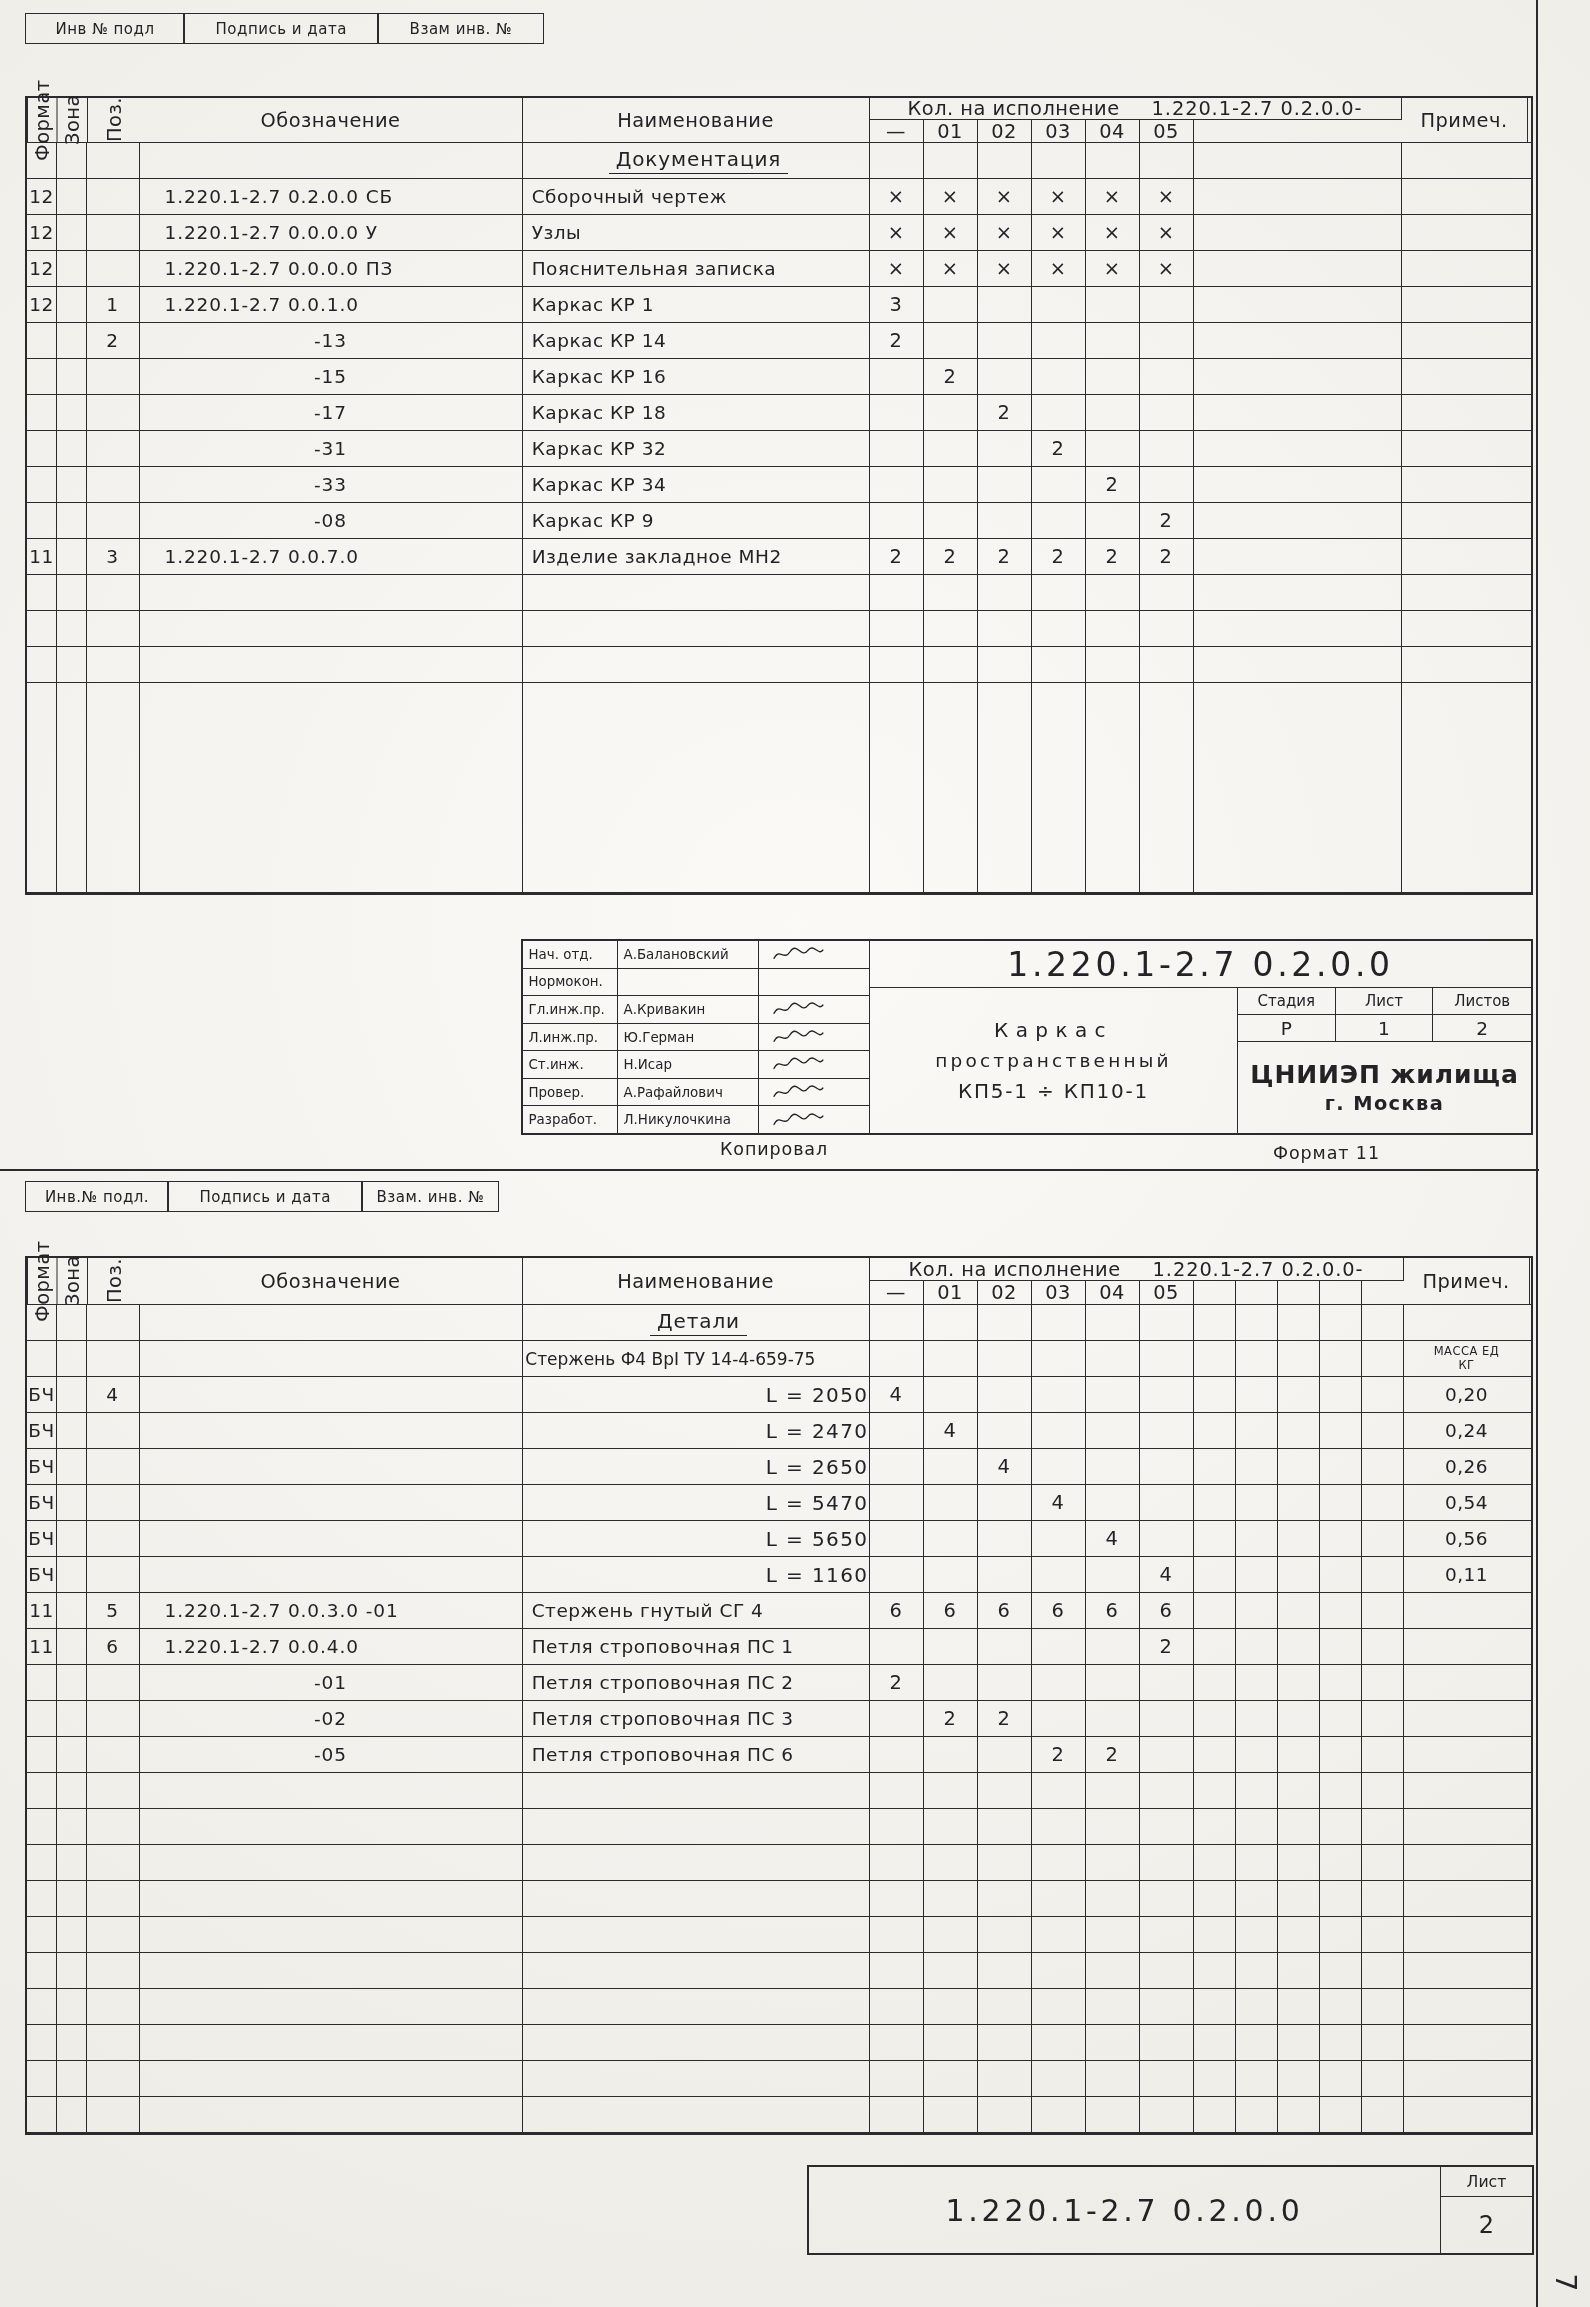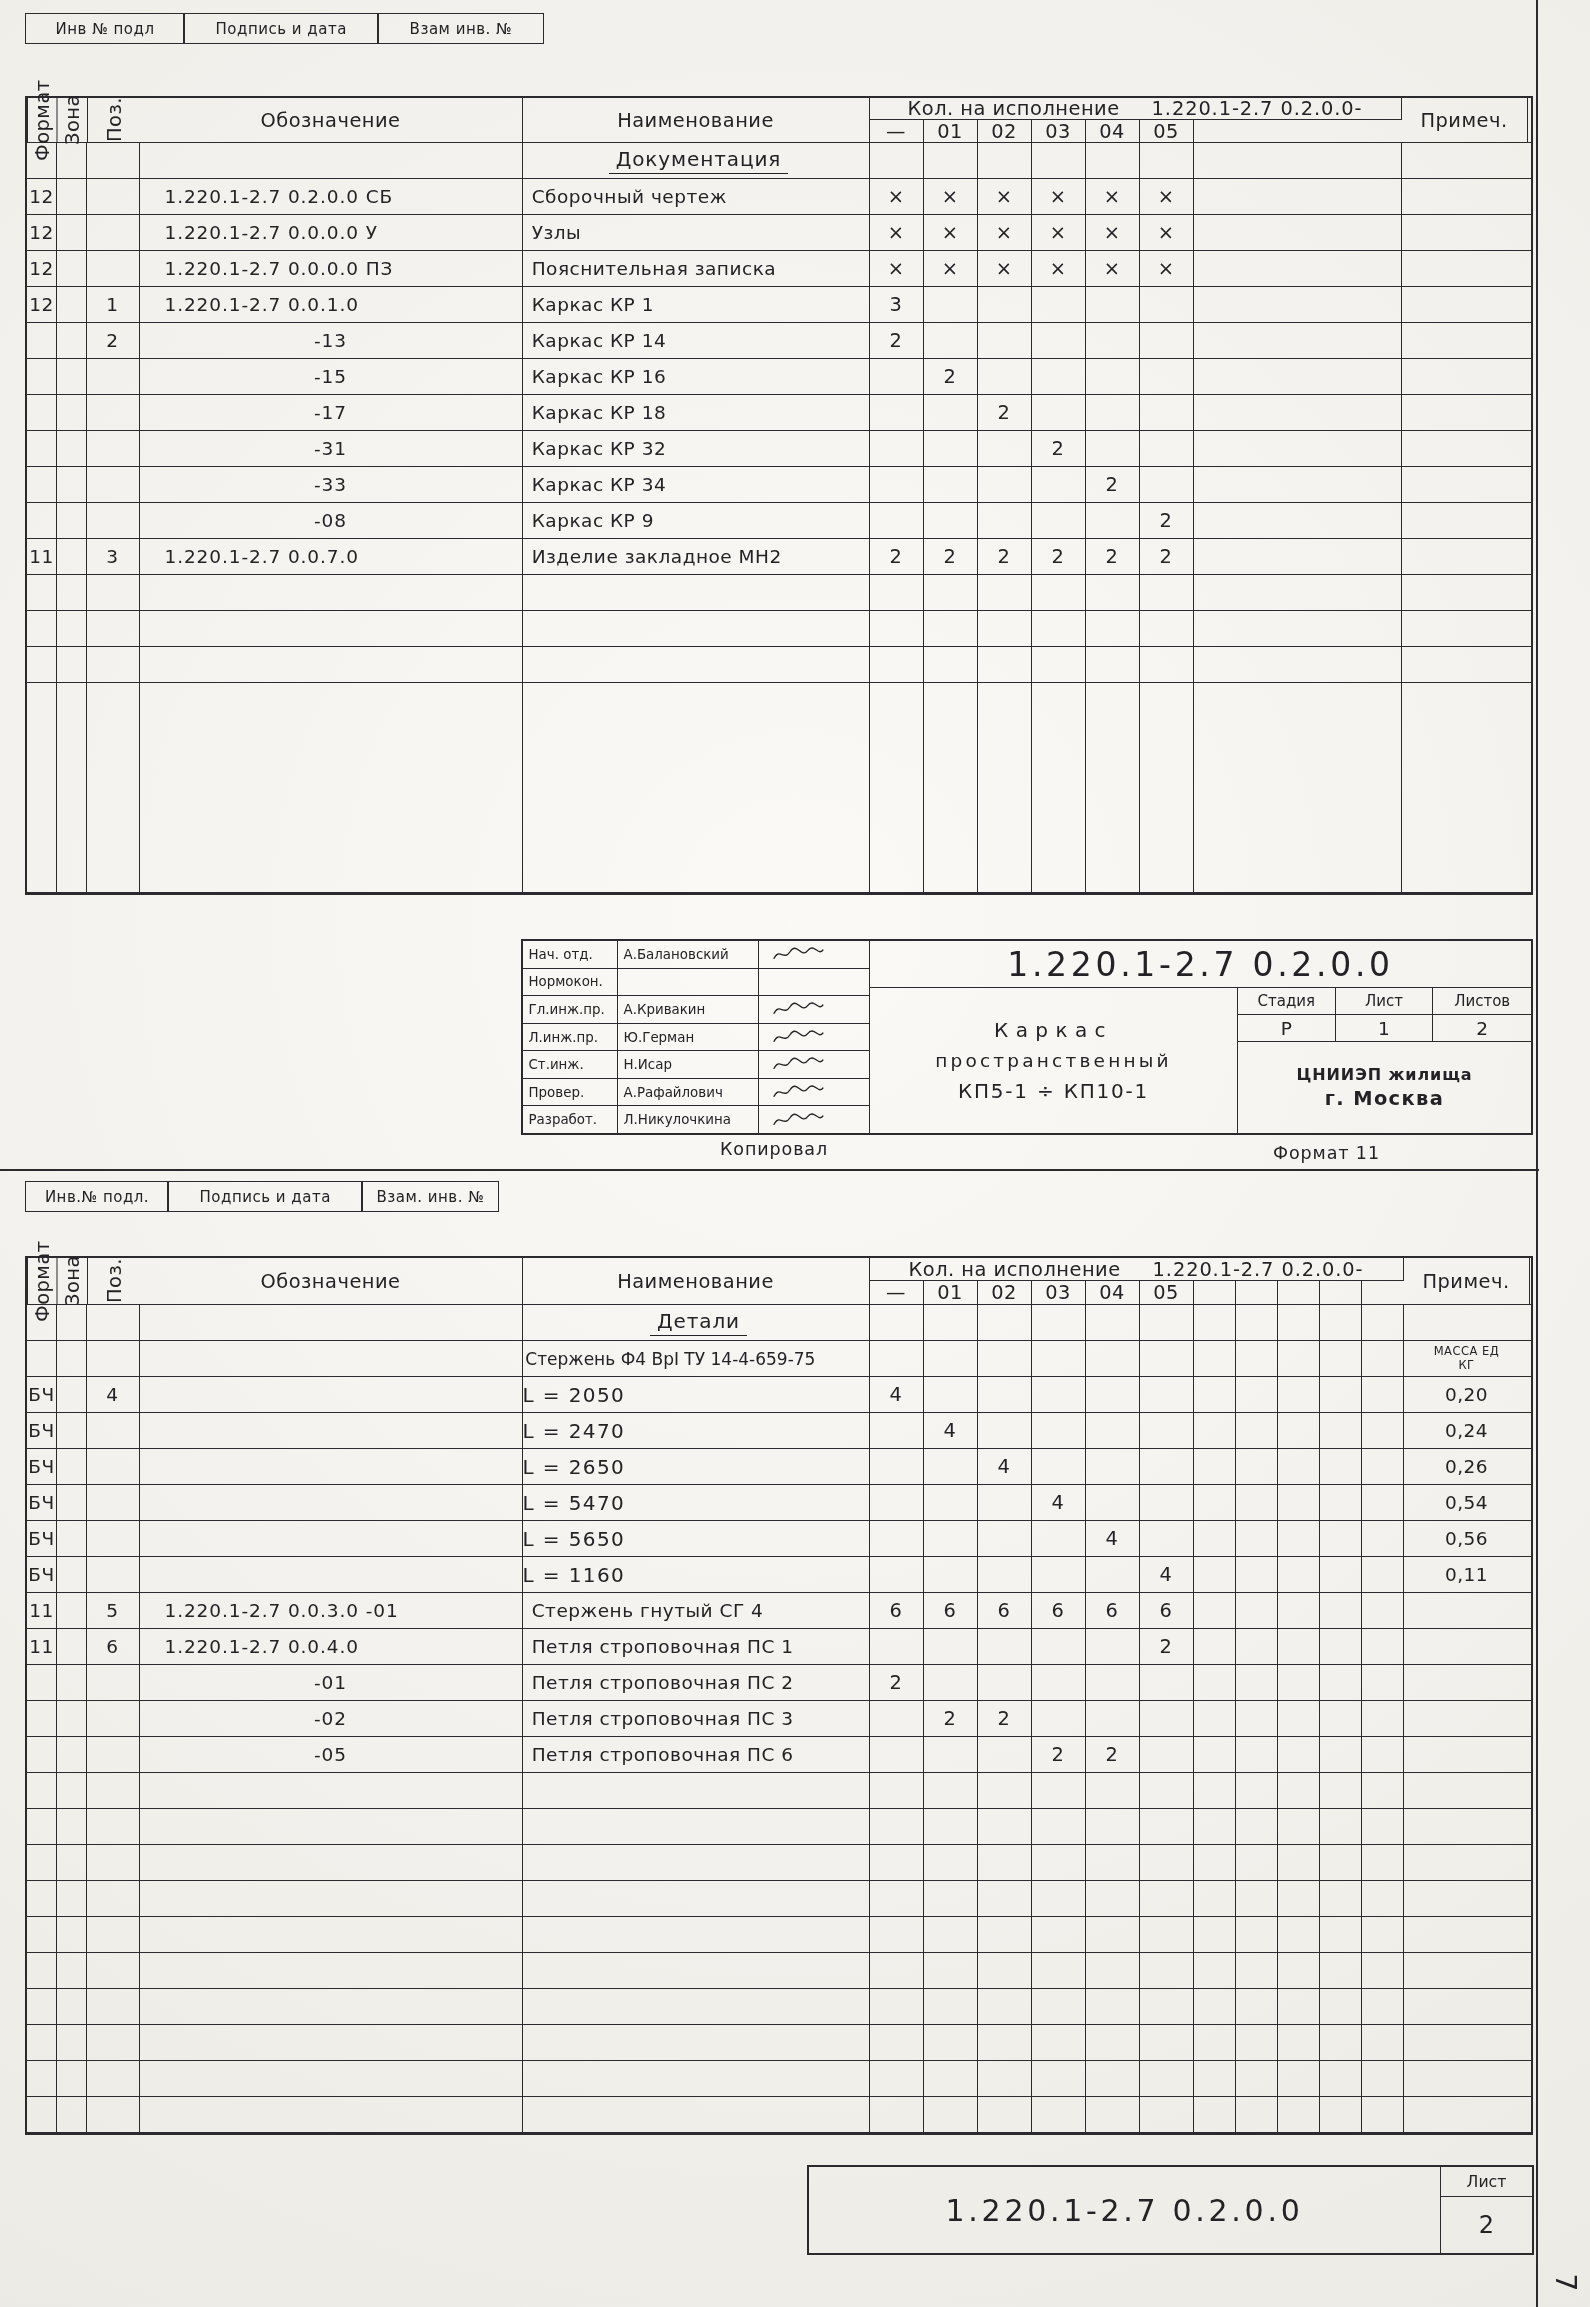--- a/index.html
+++ b/index.html
@@ -29,21 +29,21 @@
   .ex{font-size:17.5px;}
   .trow{display:grid;border-bottom:1.4px solid var(--line);height:36px;}
   .trow[data-t="tall"]{height:210px;}
   .cell{border-right:1.4px solid var(--line);display:flex;align-items:center;justify-content:center;font-size:18.5px;letter-spacing:0.5px;overflow:hidden;white-space:nowrap;}
   .cell:last-child{border-right:none;}
   .c-des{justify-content:flex-start;padding-left:25px;letter-spacing:0.9px;}
   .trow[data-dpos="mid"] .c-des{justify-content:center;padding-left:0;}
   .c-name{justify-content:flex-start;padding-left:9.2px;}
   .trow[data-t="section"] .c-name{justify-content:center;padding-left:6px;}
   .trow[data-t="section"] .nm{border-bottom:1.4px solid var(--ink);padding:0 6.5px 2.8px 6.5px;font-size:20px;letter-spacing:0.9px;}
-  .trow[data-npos="mid"] .c-name{justify-content:flex-start;padding-left:0;font-size:20px;letter-spacing:1.4px;}
+  .trow[data-npos="mid"] .c-name{justify-content:flex-end;padding-left:0;font-size:20px;letter-spacing:1.4px;}
   .trow[data-t="subhead"] .c-name{font-size:17px;padding-left:2.8px;letter-spacing:0;}
   .c-q{font-size:19.4px;}
   .c-note{font-size:18.5px;}
   .note-two{display:flex;flex-direction:column;align-items:center;font-size:11.5px;line-height:1.15;letter-spacing:0.5px;}
   
   .stampline{position:absolute;display:flex;}
   .stampbox{border:1.8px solid var(--line);border-right-width:1.8px;height:31px;display:flex;align-items:center;justify-content:center;font-size:15px;letter-spacing:0.5px;padding:0 8.3px;margin-right:-1.8px;white-space:nowrap;}
   
   .tblock{position:absolute;border:2.3px solid var(--line);display:grid;grid-template-columns:347px 1fr;background:transparent;}
   .sig-col{display:flex;flex-direction:column;border-right:1.8px solid var(--line);}
@@ -58,21 +58,21 @@
   .tb-title{border-right:1.8px solid var(--line);display:flex;flex-direction:column;align-items:center;justify-content:center;gap:8.3px;}
   .tb-title .t1{font-size:20px;letter-spacing:7.4px;}
   .tb-title .t2{font-size:18.5px;letter-spacing:3.2px;}
   .tb-title .t3{font-size:20px;letter-spacing:1.8px;}
   .tb-slp{display:grid;grid-template-rows:27px 27px 1fr;}
   .slp-h,.slp-v{display:grid;grid-template-columns:1fr 1fr 1fr;border-bottom:1.4px solid var(--line);}
   .slp-h > div,.slp-v > div{border-right:1.4px solid var(--line);display:flex;align-items:center;justify-content:center;font-size:15px;}
   .slp-h > div:last-child,.slp-v > div:last-child{border-right:none;}
   .slp-v > div{font-size:18.5px;}
   .tb-org{display:flex;flex-direction:column;align-items:center;justify-content:center;gap:3.7px;}
-  .tb-org .org1{font-size:16px;letter-spacing:0.9px;font-weight:bold;}
+  .tb-org .org1{font-size:25px;letter-spacing:0.9px;font-weight:bold;}
   .tb-org .org2{font-size:19.4px;letter-spacing:1.4px;font-weight:bold;}
   .below-label{position:absolute;font-size:17.5px;letter-spacing:0.9px;white-space:nowrap;}
   
   .bblock{position:absolute;border:2.3px solid var(--line);display:grid;grid-template-columns:1fr 91px;}
   .bb-doc{border-right:1.8px solid var(--line);display:flex;align-items:center;justify-content:center;font-size:30px;letter-spacing:3.7px;white-space:nowrap;}
   .bb-right{display:grid;grid-template-rows:29.5px 1fr;}
   .bb-list-label{border-bottom:1.4px solid var(--line);display:flex;align-items:center;justify-content:center;font-size:15.7px;}
   .bb-list-num{display:flex;align-items:center;justify-content:center;font-size:24px;}
   .hr-sep{position:absolute;left:0;width:1539px;height:2.3px;background:var(--line);}
   .vframe{position:absolute;top:0;height:2311px;width:1.8px;background:var(--line);}

